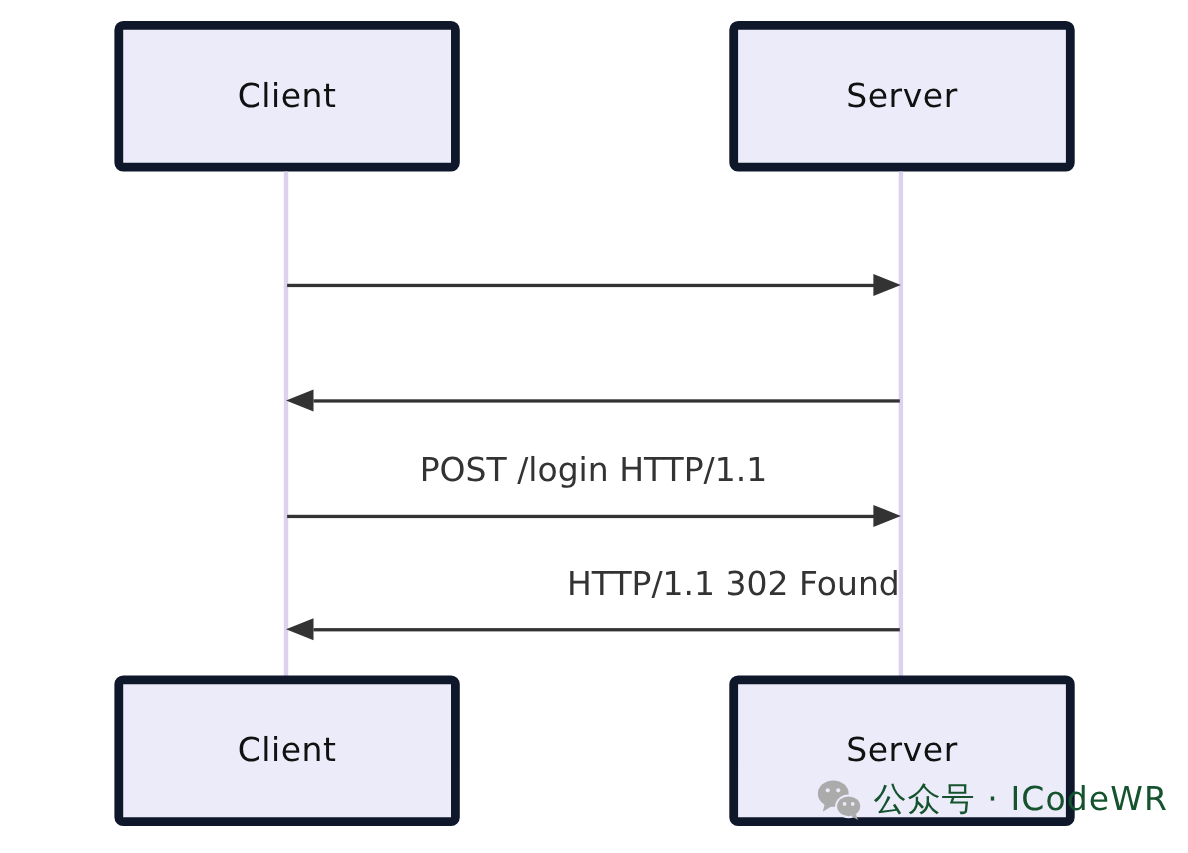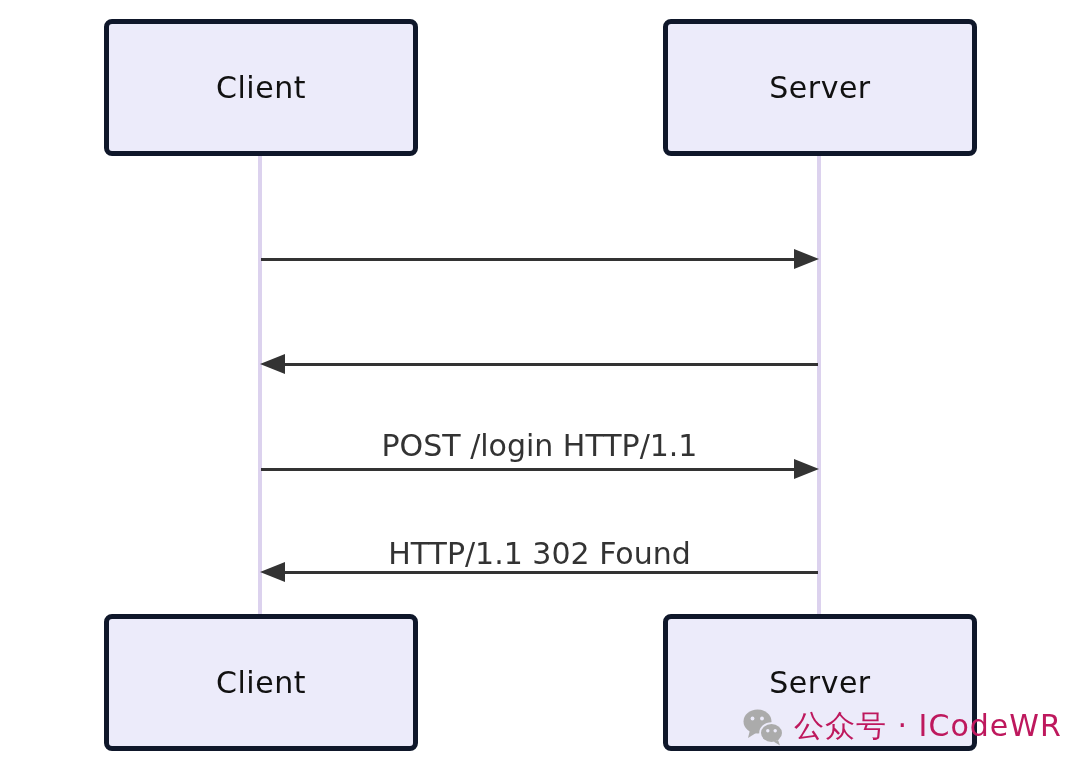--- a/index.html
+++ b/index.html
@@ -9,21 +9,21 @@
     height: 775px;
     background: #ffffff;
     overflow: hidden;
     font-family: "DejaVu Sans", "Liberation Sans", sans-serif;
   }
   .actor-box {
     position: absolute;
     width: 314px;
     height: 137px;
     background: #ECEBFA;
-    border: 5px solid #0f172a;
+    border: 8px solid #0f172a;
     border-radius: 8px;
     box-sizing: border-box;
     display: flex;
     align-items: center;
     justify-content: center;
   }
   .actor-label {
     font-size: 30px;
     color: #111111;
     letter-spacing: 0.5px;
@@ -58,21 +58,21 @@
   }
   .arrow-head.right { border-left: 25px solid #333333; }
   .arrow-head.left  { border-right: 25px solid #333333; }
   #watermark {
     position: absolute;
     left: 742px;
     top: 706px;
     display: flex;
     align-items: center;
     gap: 10px;
-    color: #be185d;
+    color: #14532d;
   }
   #watermark .wm-text {
     font-size: 30px;
     letter-spacing: 1px;
     white-space: nowrap;
   }
 </style>
 </head>
 <body>
 
@@ -87,25 +87,25 @@
 
   <div class="lifeline" style="left:258px;"></div>
   <div class="lifeline" style="left:817px;"></div>
 
   <div class="arrow-line" style="left:261px; top:258px; width:534px;"></div>
   <div class="arrow-head right" style="left:794px; top:249px;"></div>
 
   <div class="arrow-line" style="left:285px; top:363px; width:533px;"></div>
   <div class="arrow-head left" style="left:260px; top:354px;"></div>
 
-  <div class="msg-label" style="top:428px;">POST /login HTTP/1.1</div>
+  <div class="msg-label" style="top:410px;">POST /login HTTP/1.1</div>
   <div class="arrow-line" style="left:261px; top:468px; width:534px;"></div>
   <div class="arrow-head right" style="left:794px; top:459px;"></div>
 
-  <div class="msg-label" style="top:536px;">HTTP/1.1 302 Found</div>
+  <div class="msg-label" style="top:514px;text-align:right;">HTTP/1.1 302 Found</div>
   <div class="arrow-line" style="left:285px; top:571px; width:533px;"></div>
   <div class="arrow-head left" style="left:260px; top:562px;"></div>
 
   <div class="actor-box" style="left:104px; top:614px;">
     <span class="actor-label">Client</span>
   </div>
   <div class="actor-box" style="left:663px; top:614px;">
     <span class="actor-label">Server</span>
   </div>
 

